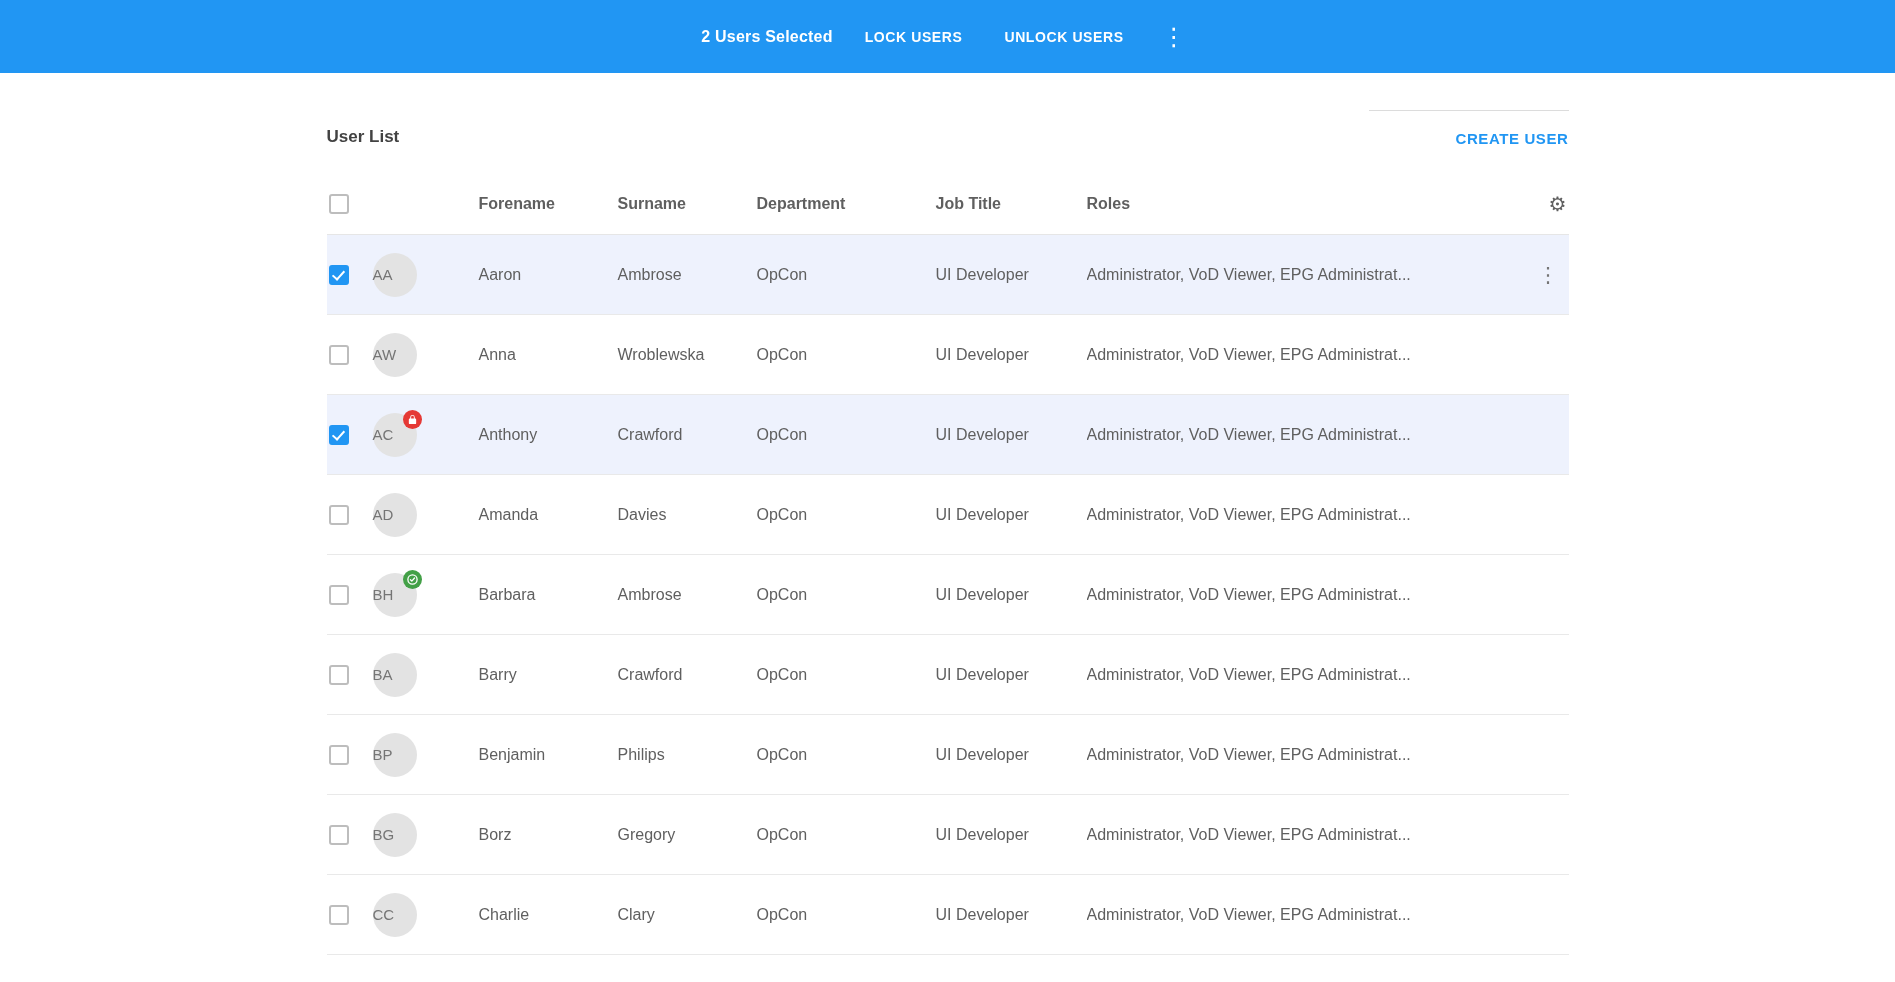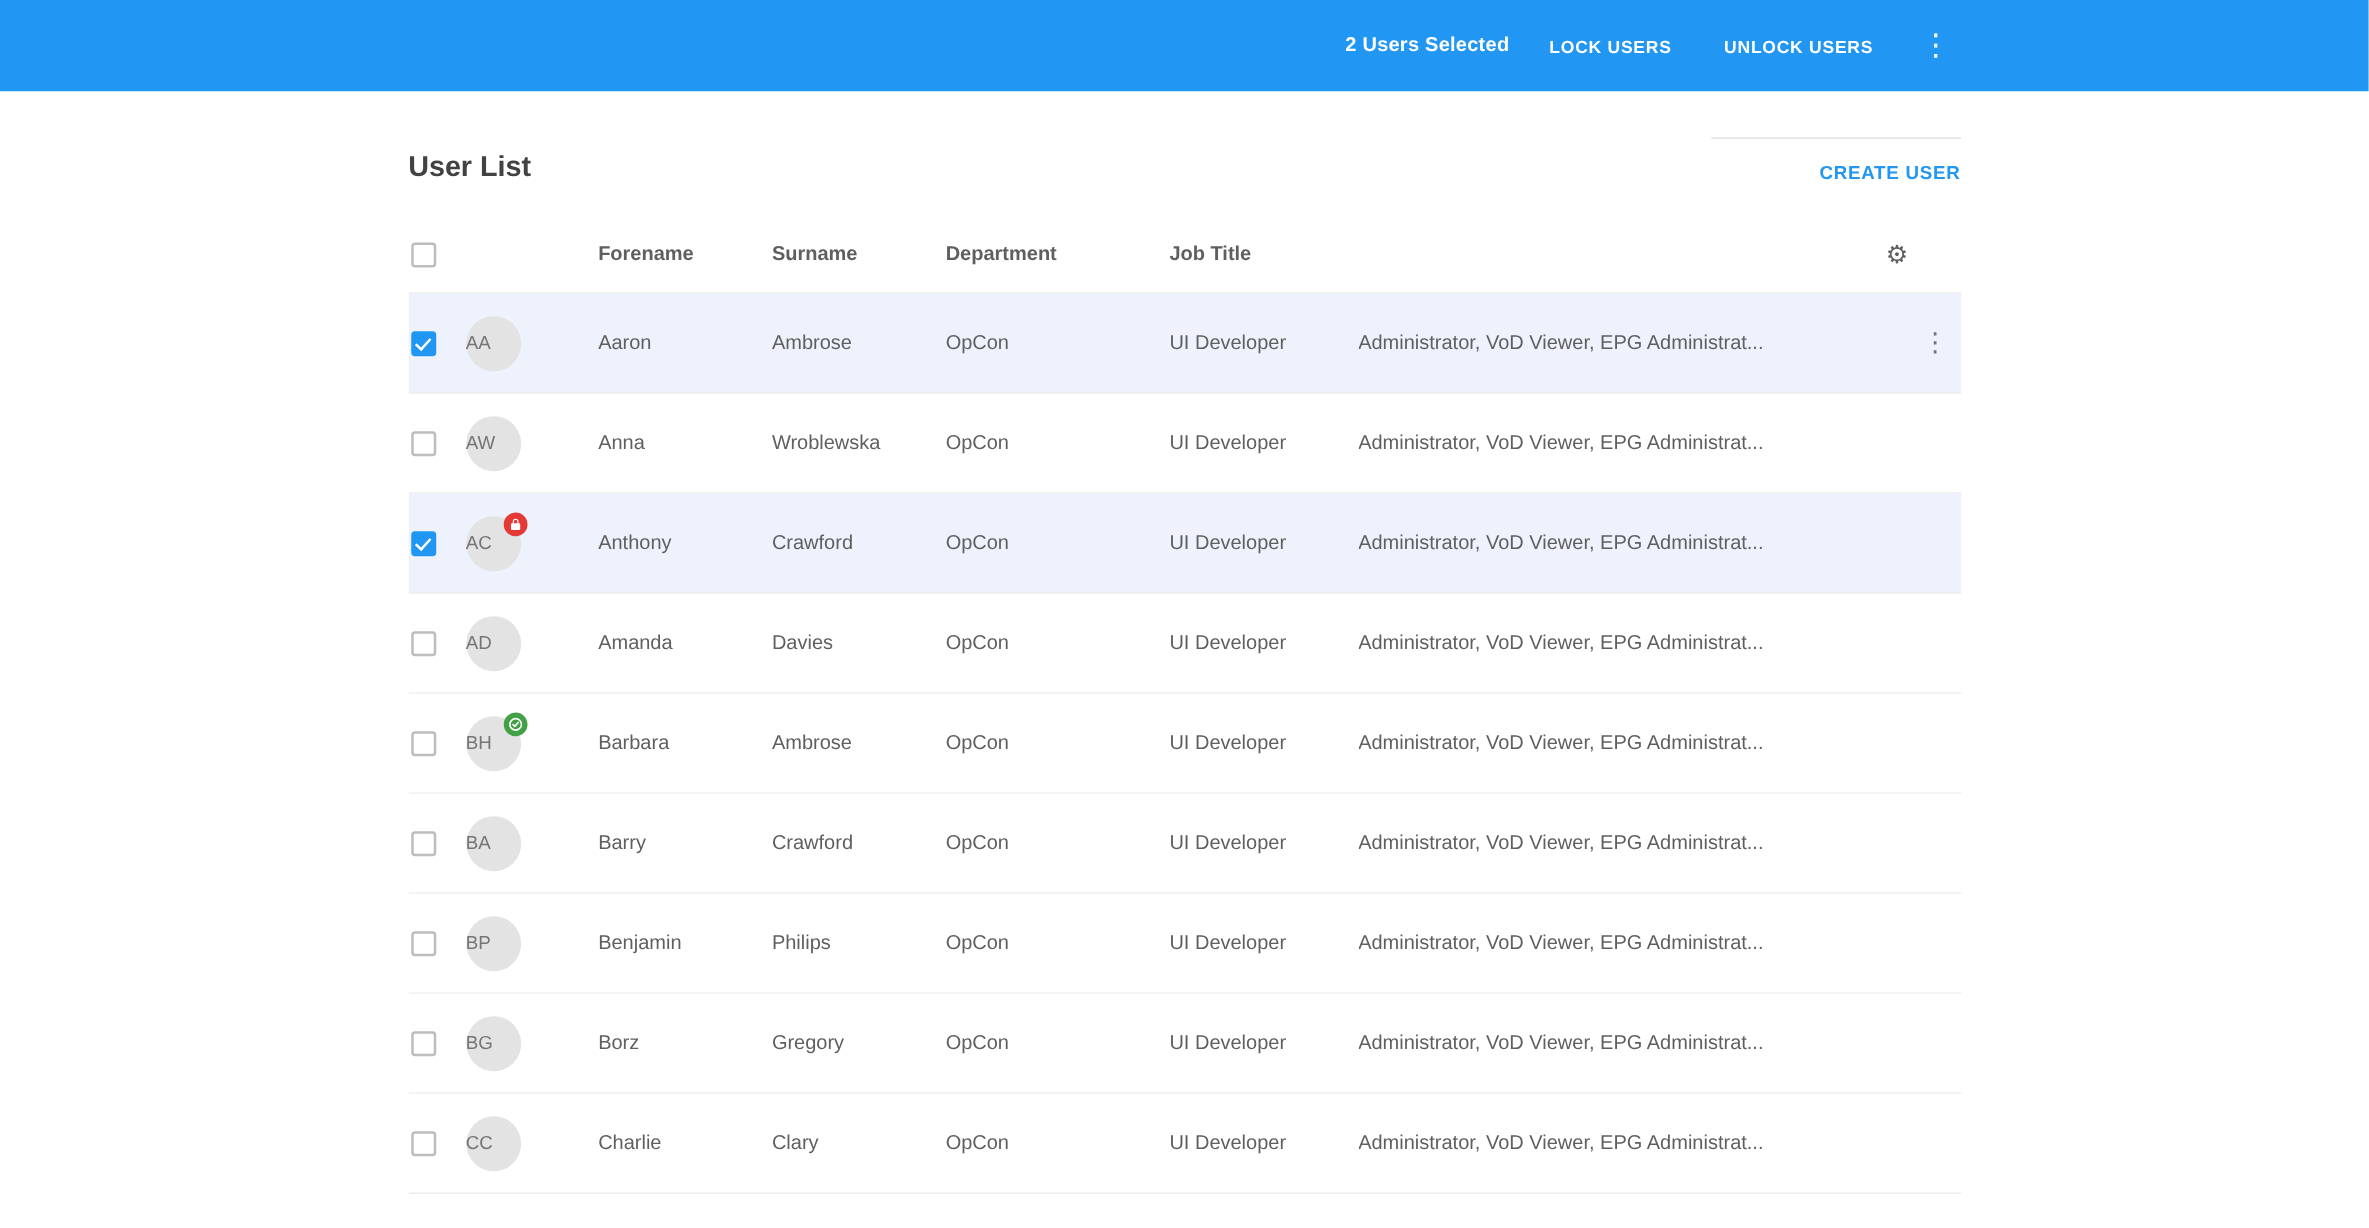--- a/index.html
+++ b/index.html
@@ -10,38 +10,38 @@
     font-family:"Liberation Sans", sans-serif;
     color:#616161;
   }
 
   
   .appbar {
     height:73px; background:#2196f3; color:#fff;
     display:flex; align-items:center;
   }
   .container { width:1242px; margin:0 auto; }
-  .appbar .container { display:flex; align-items:center; justify-content:flex-end; height:100%; }
+  .appbar .container { display:flex; align-items:center; justify-content:center; height:100%; }
   .selection-text { font-size:16px; font-weight:700; letter-spacing:0.2px; }
   .appbar-actions { display:flex; align-items:center; }
   .appbar-btn {
     background:transparent; border:none; color:#fff; cursor:pointer;
     font-family:inherit; font-size:14px; font-weight:700; letter-spacing:0.6px;
     padding:8px 10px; margin-left:22px;
   }
   .appbar-kebab {
     color:#fff; font-size:24px; line-height:1; margin-left:20px; cursor:pointer;
     padding:4px 8px; user-select:none;
   }
 
   
   .page-header { position:relative; height:76px; margin-top:10px; }
   .page-title {
     position:absolute; left:0; bottom:12px; margin:0;
-    font-size:23px; font-weight:700; color:#424242;
+    font-size:17px; font-weight:700; color:#424242;
   }
   .search-input {
     position:absolute; right:0; top:2px; width:200px; height:26px;
     border:none; border-bottom:1px solid #dcdcdc; outline:none;
     font-family:inherit; font-size:15px; color:#616161; background:transparent;
   }
   .create-user {
     position:absolute; right:0; bottom:12px;
     color:#2196f3; font-size:15px; font-weight:700; letter-spacing:0.6px;
     text-decoration:none; cursor:pointer;
@@ -121,20 +121,21 @@
 
   <div class="grid thead">
     <div class="cell">
         <span class="checkbox"></span>
       </div>
     <div class="cell"></div>
     <div class="cell th">Forename</div>
     <div class="cell th">Surname</div>
     <div class="cell th">Department</div>
     <div class="cell th">Job Title</div>
+    <div class="cell th">Roles</div>
     <span class="gear">⚙</span>
   </div>
 
   <div id="table-body">
   <div class="grid row selected">
     <div class="cell">
           <span class="checkbox checked"></span>
         </div>
     <div class="cell">
       <span class="avatar">

